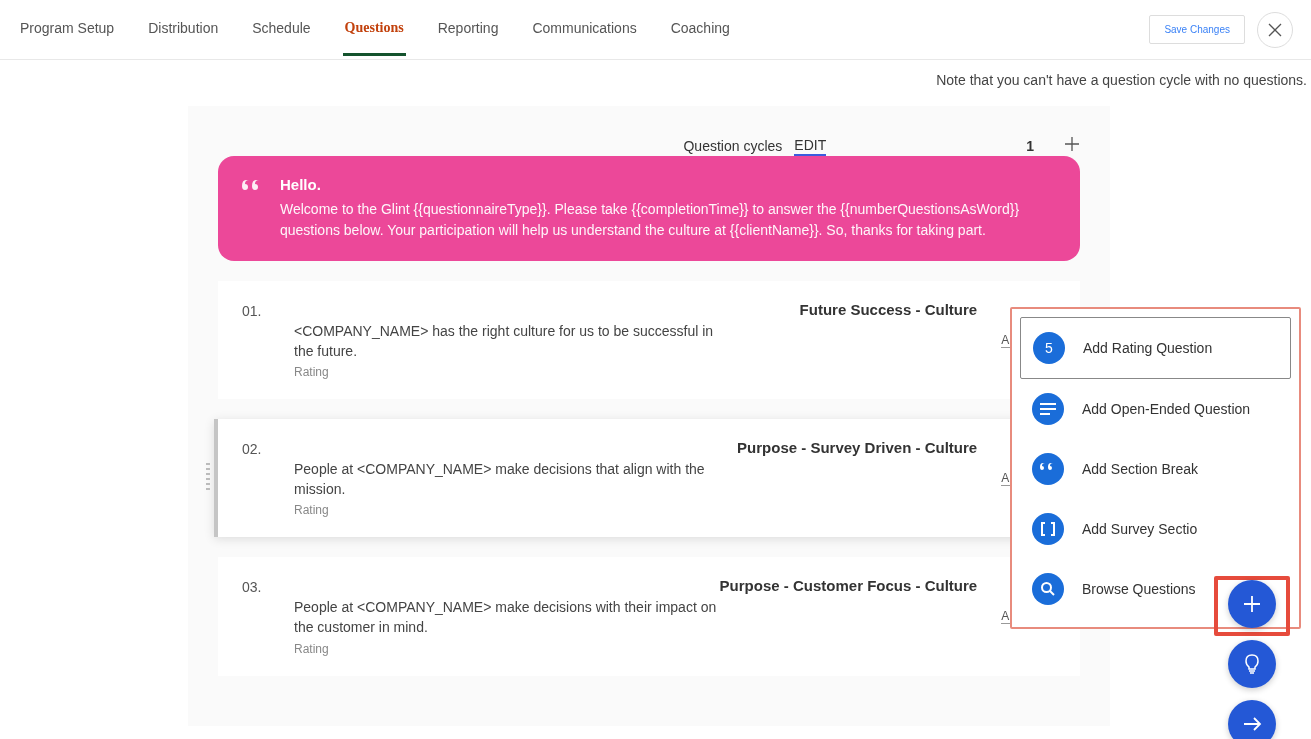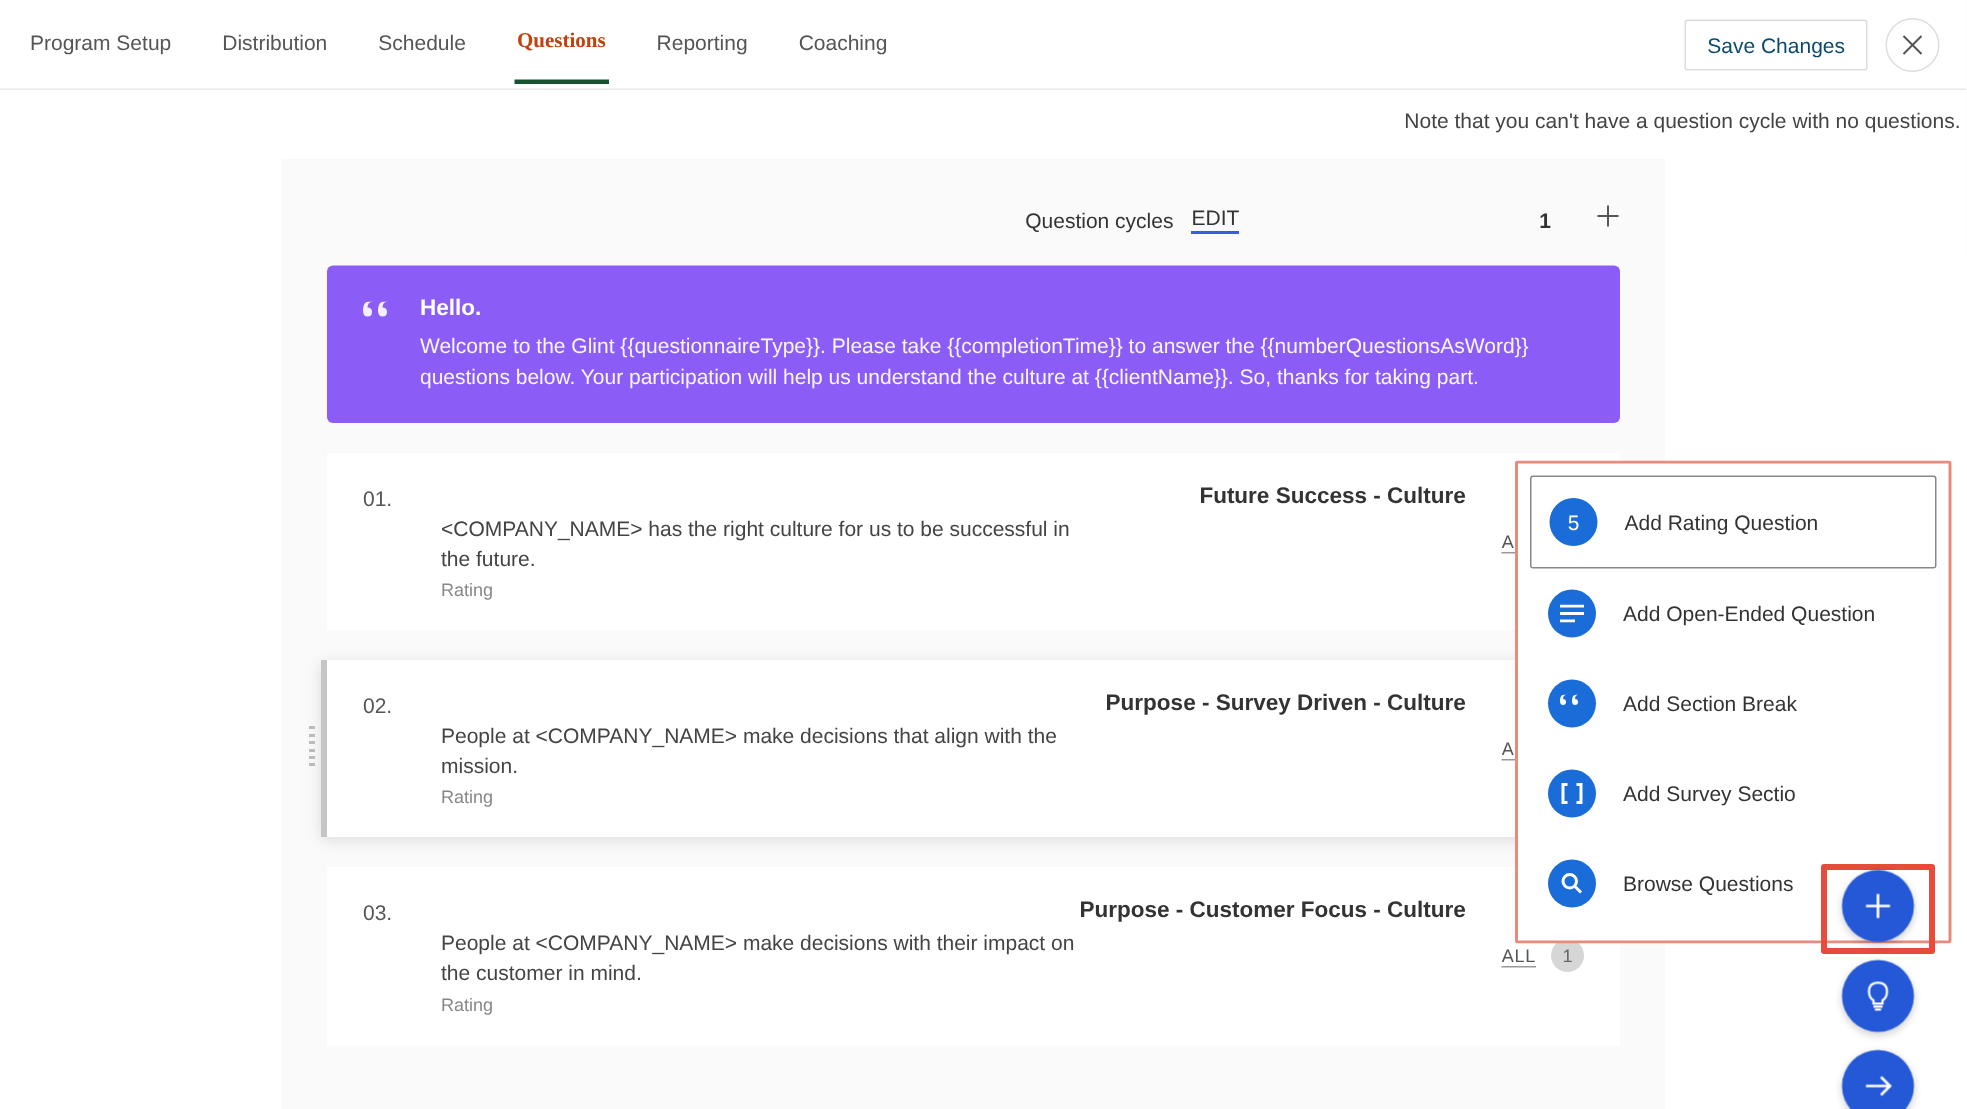--- a/index.html
+++ b/index.html
@@ -26,23 +26,23 @@
       color: #c2410c;
       font-weight: 600;
       border-bottom: 3px solid #14532d;
       font-family: Liberation Serif, serif;
     }
     .header-right { display: flex; align-items: center; gap: 12px; }
     .save-btn {
       border: 1px solid #ddd;
       background: #fff;
       padding: 8px 14px;
-      font-size: 14px;
+      font-size: 10px;
       border-radius: 2px;
-      color: #0c4a6e;
+      color: #3b82f6;
       cursor: pointer;
     }
     .close-btn {
       width: 36px; height: 36px;
       border: 1px solid #ddd;
       border-radius: 50%;
       display: flex; align-items: center; justify-content: center;
       cursor: pointer;
       color: #555;
     }
@@ -58,34 +58,33 @@
     .panel {
       width: 922px;
       margin-left: 188px;
       background: #fafafa;
       padding: 30px;
     }
     .cycles-header {
       display: flex;
       align-items: center;
       justify-content: center;
-      padding-bottom: 20px;
     }
     .cycles-left { display: flex; align-items: center; gap: 12px; margin-left: auto; }
     .cycles-right { display: flex; align-items: center; gap: 30px; margin-left: 200px; }
     .cycles-label { font-size: 14px; color: #333; }
     .cycles-edit { font-size: 14px; color: #333; border-bottom: 2px solid #3b5cde; padding-bottom: 1px; cursor: pointer; }
     .cycles-num { font-size: 14px; font-weight: 600; }
     .plus-icon { cursor: pointer; color: #555; }
 
     
     .intro-card {
-      background: #8b5cf6;
+      background: #ec4899;
       color: #fff;
-      border-radius: 4px;
+      border-radius: 16px;
       padding: 20px 24px;
       display: flex;
       gap: 18px;
       margin-bottom: 20px;
     }
     .intro-card .quote-icon { flex-shrink: 0; margin-top: 4px; opacity: 0.9; }
     .intro-title { font-size: 15px; font-weight: 600; margin-bottom: 6px; }
     .intro-body { font-size: 14px; line-height: 1.5; opacity: 0.95; }
 
     
@@ -195,20 +194,21 @@
 </head>
 <body>
 
 <div class="header">
   <div class="tabs">
     <div class="tab">Program Setup</div>
     <div class="tab">Distribution</div>
     <div class="tab">Schedule</div>
     <div class="tab active">Questions</div>
     <div class="tab">Reporting</div>
+    <div class="tab">Communications</div>
     <div class="tab">Coaching</div>
   </div>
   <div class="header-right">
     <button class="save-btn">Save Changes</button>
     <div class="close-btn">
       <svg width="14" height="14" viewBox="0 0 14 14">
           <path d="M1 1 L13 13 M13 1 L1 13" stroke="currentColor" stroke-width="1.3" fill="none"></path>
         </svg>
     </div>
   </div>

